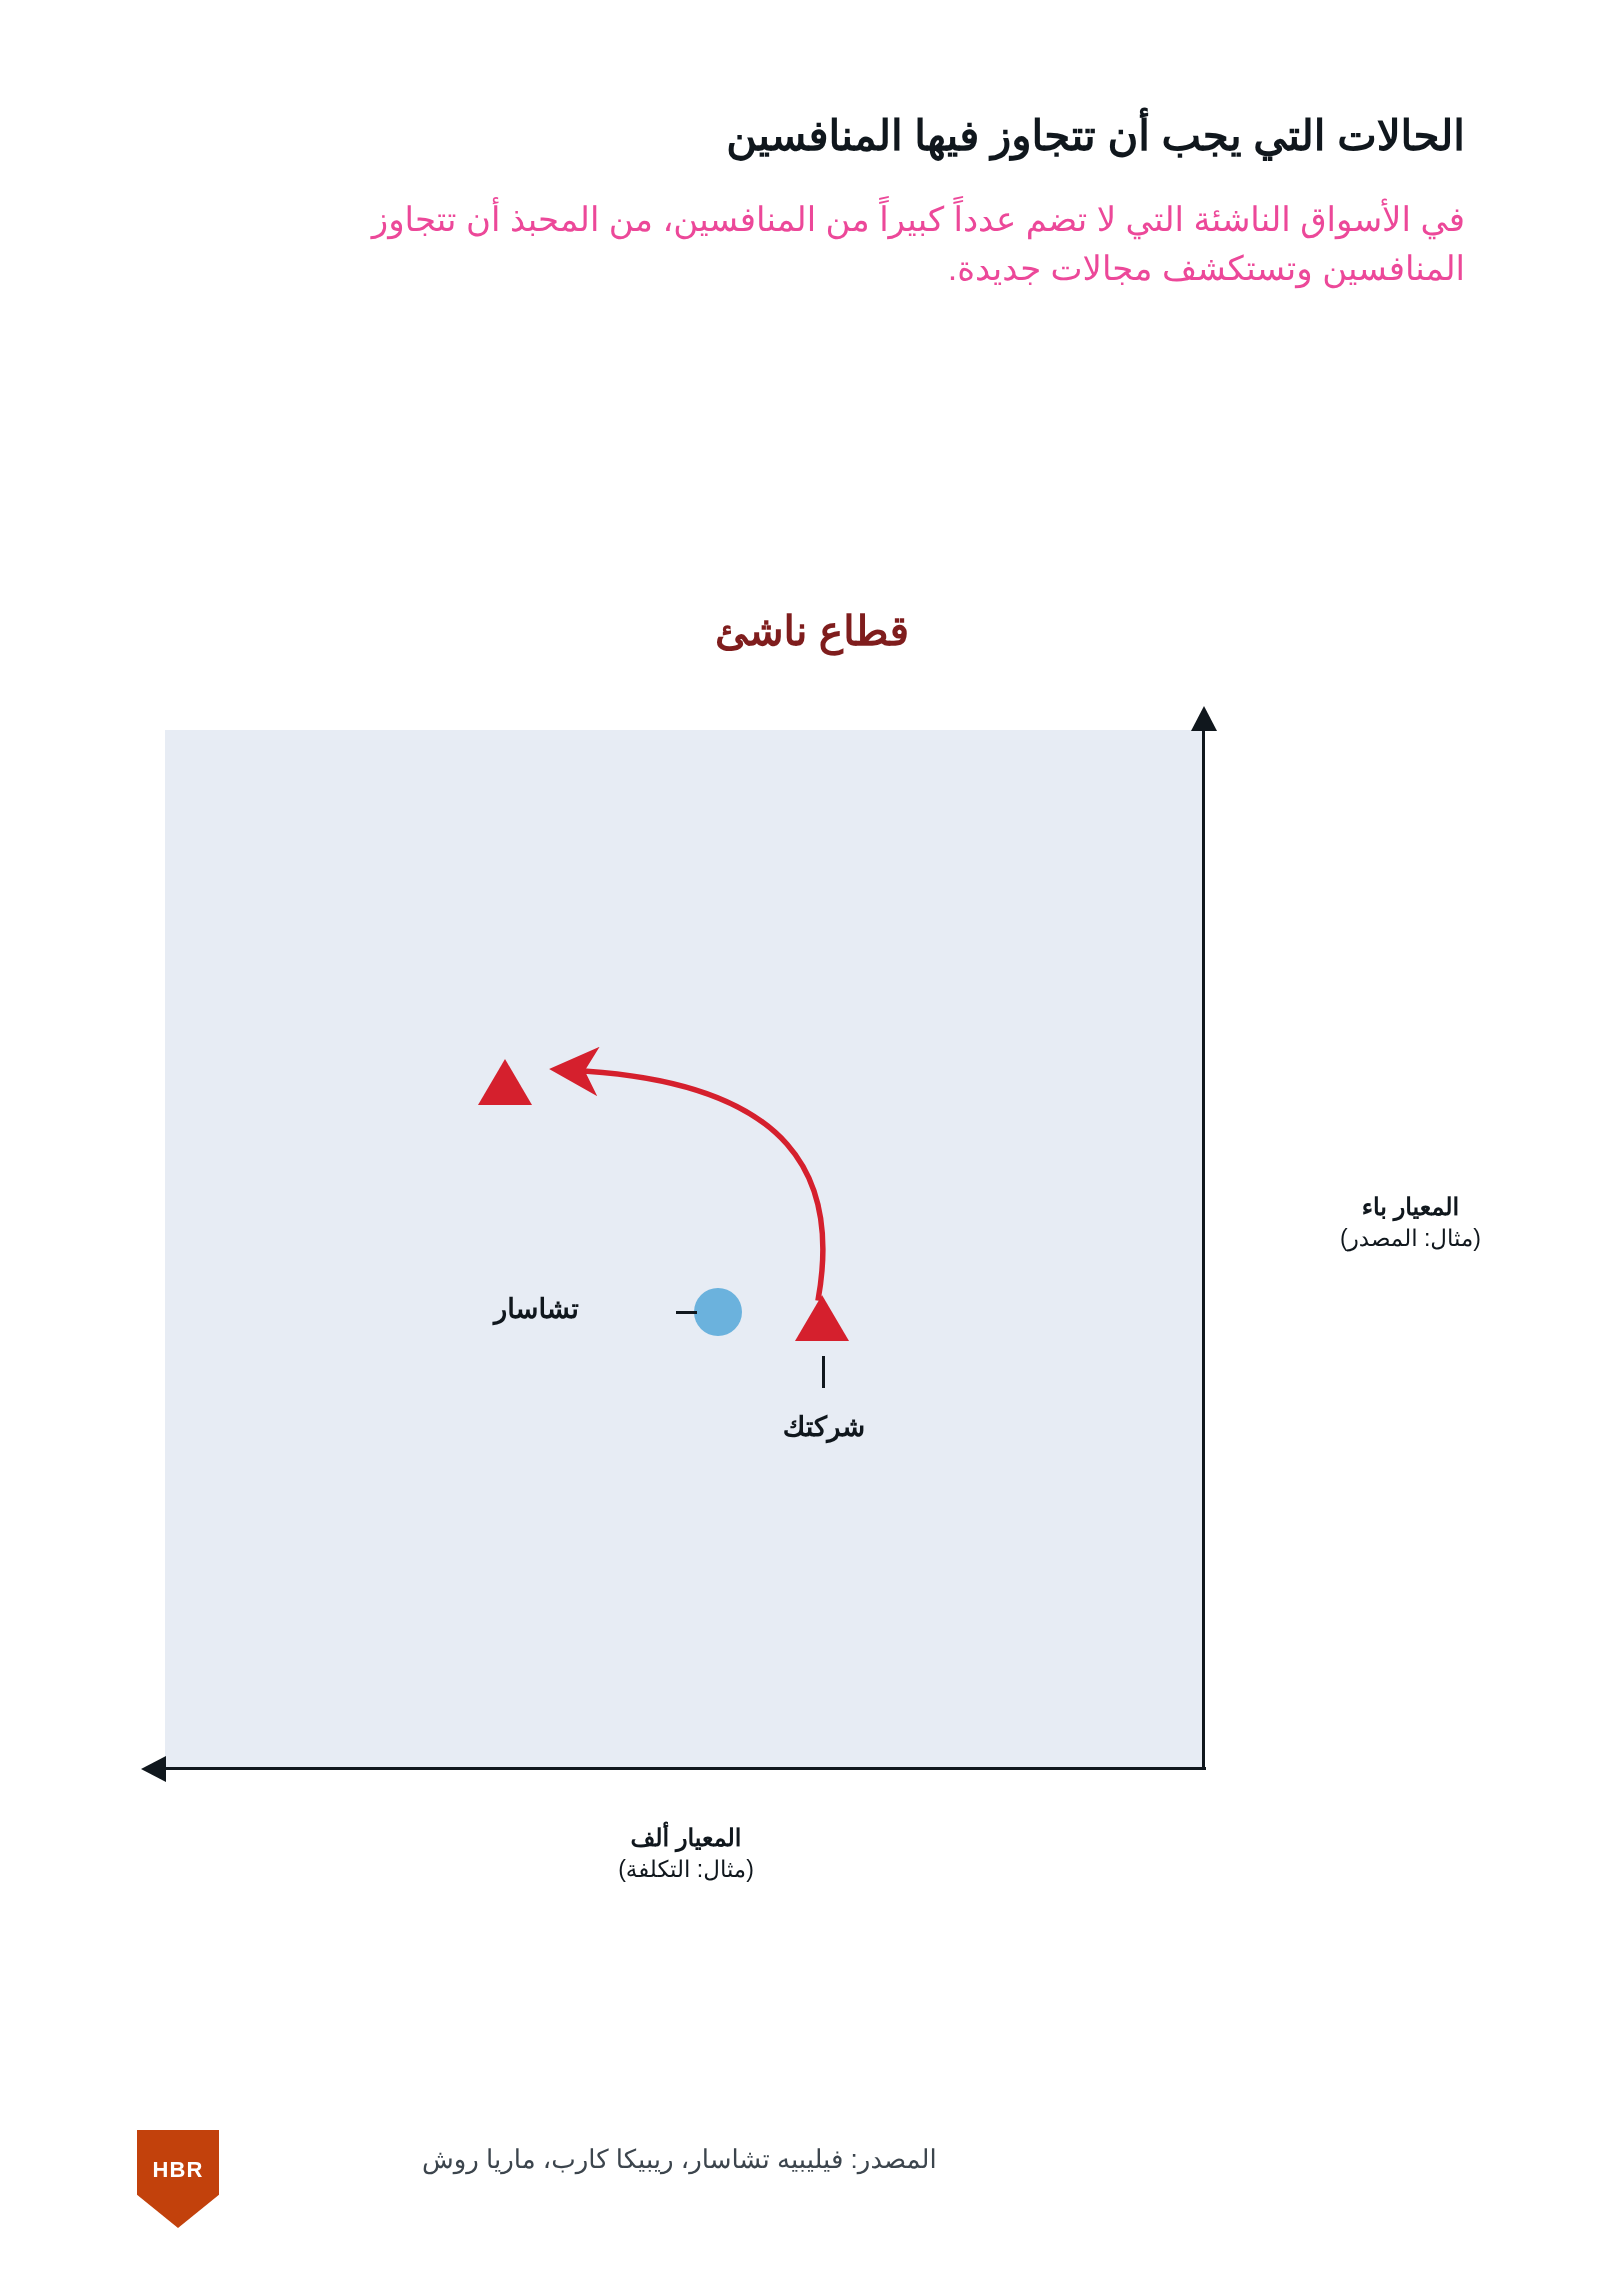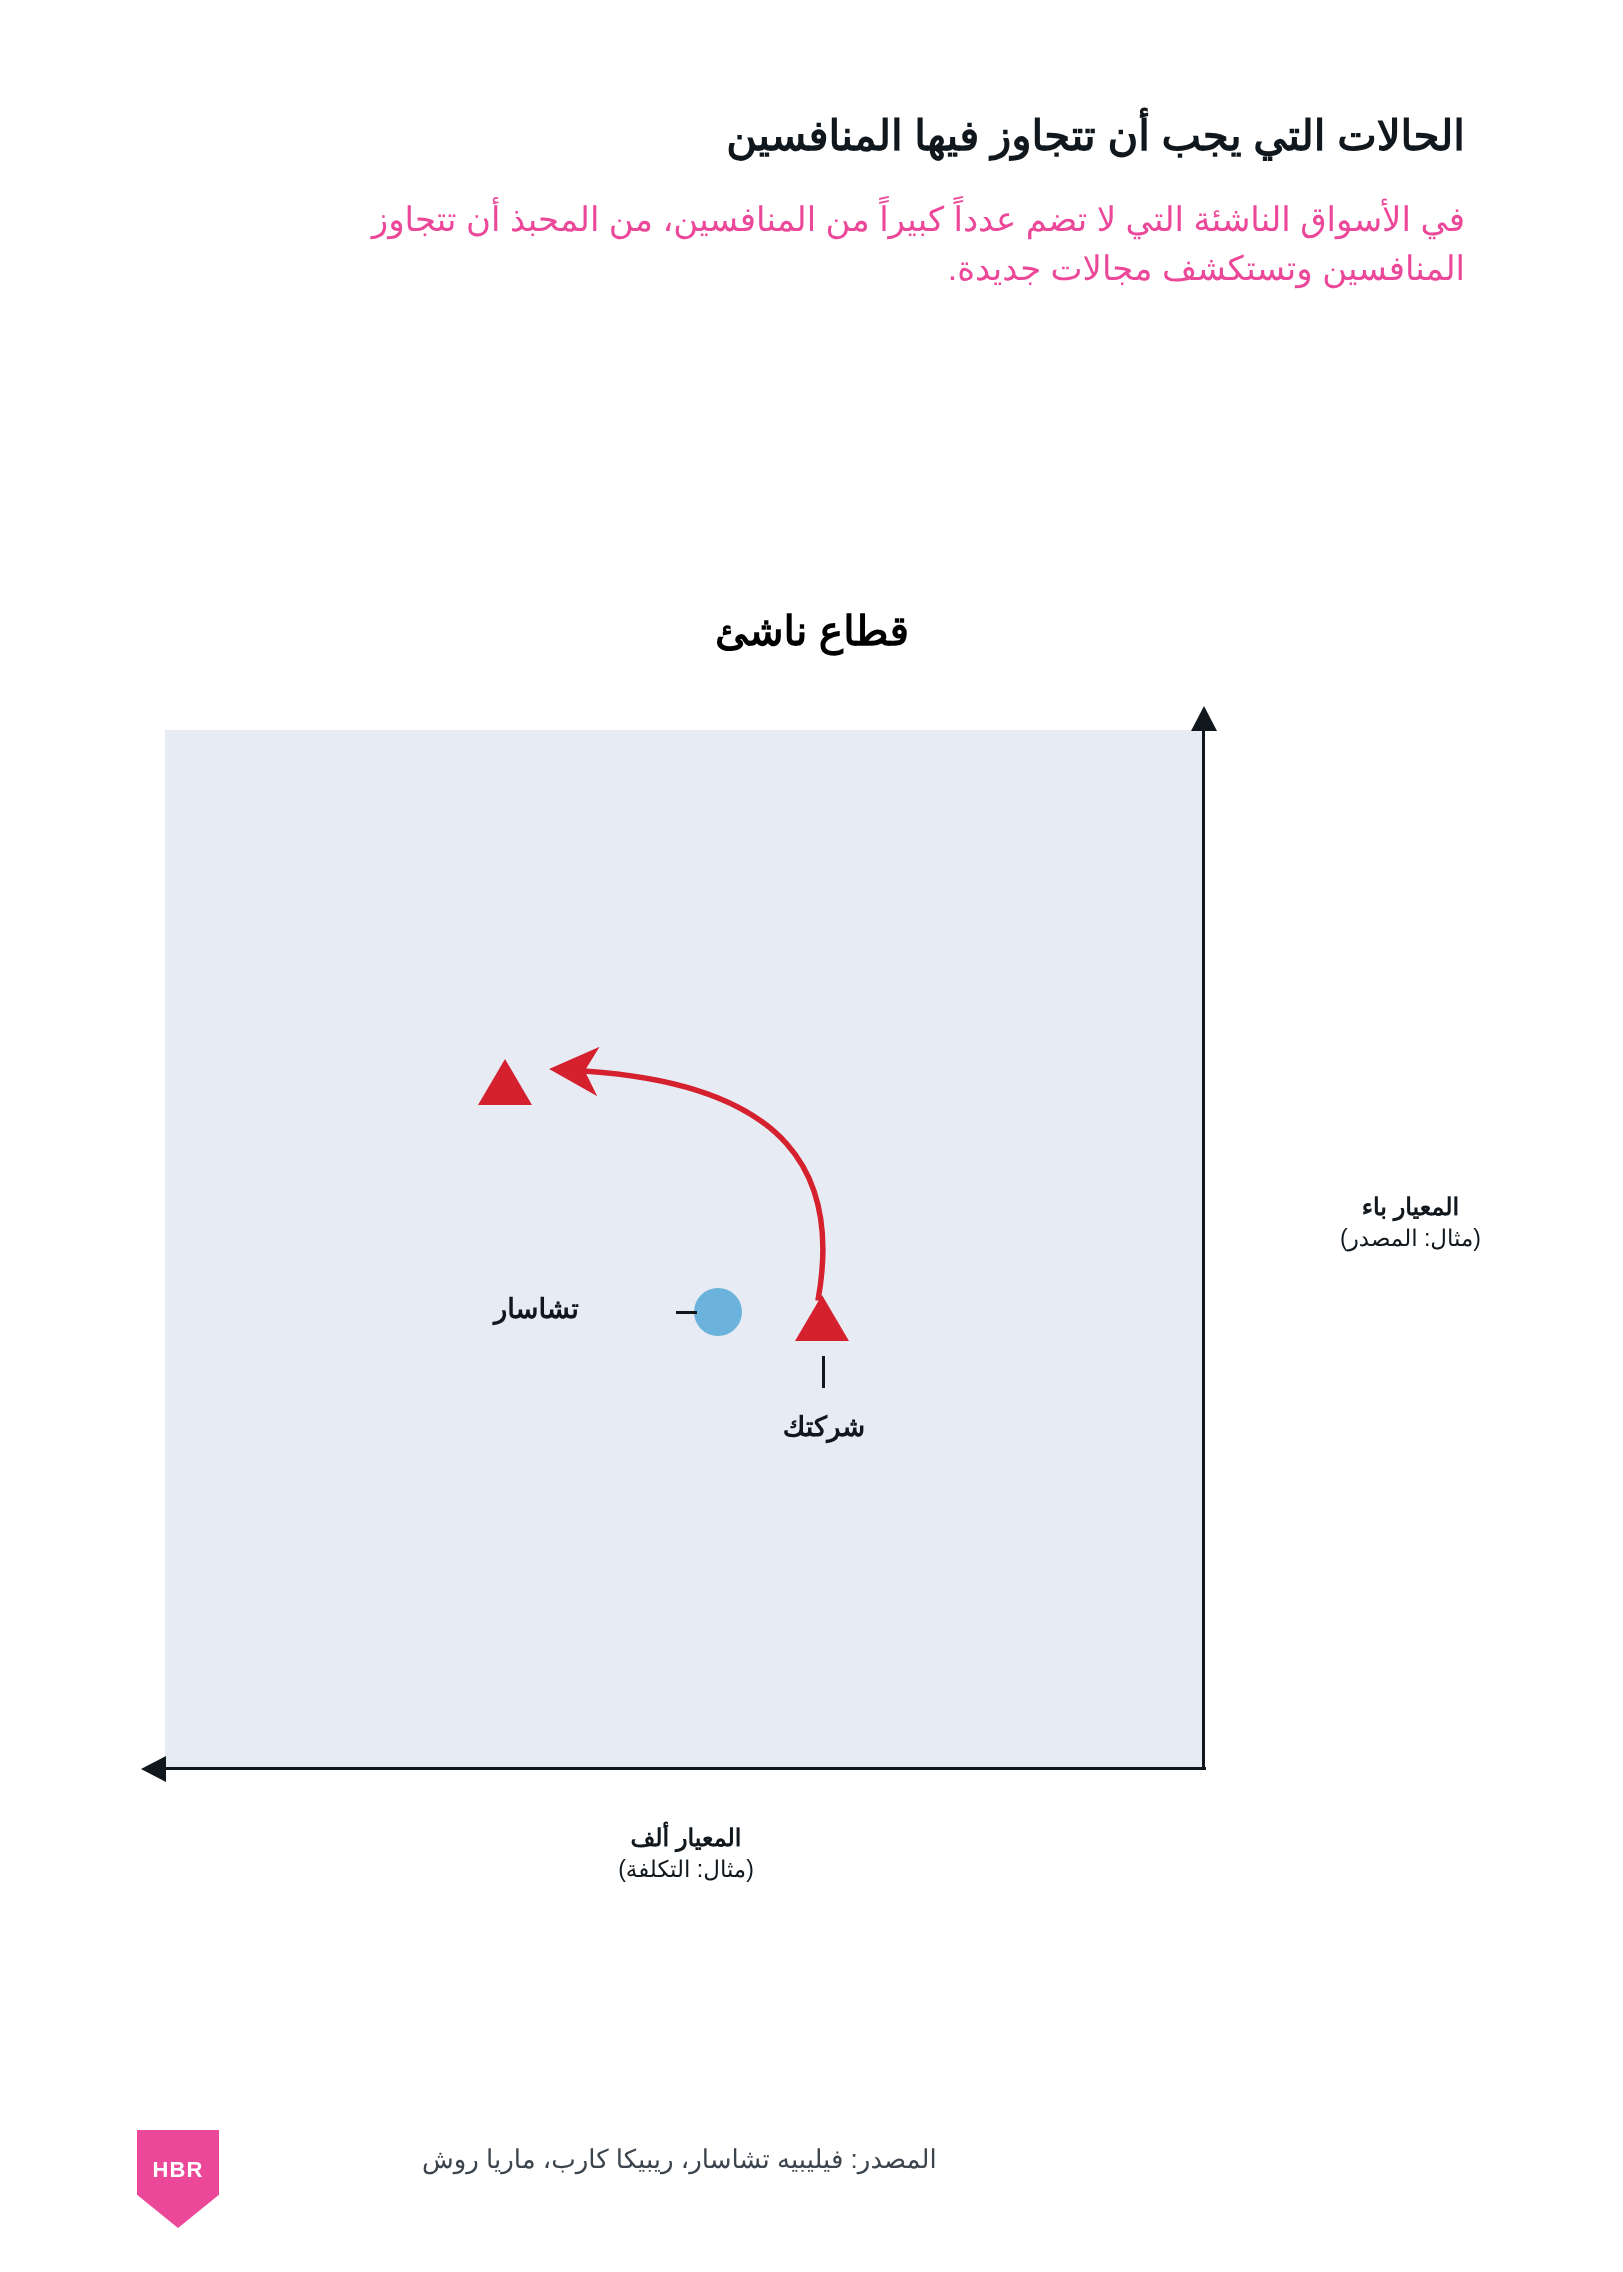--- a/index.html
+++ b/index.html
@@ -50,21 +50,21 @@
 
   
   .chart-title {
     position: absolute;
     top: 607px;
     left: 0;
     width: 1624px;
     text-align: center;
     font-size: 41px;
     font-weight: 700;
-    color: #000000;
+    color: #7f1d1d;
   }
 
   .plot-wrap {
     position: absolute;
     top: 730px;
     left: 165px;
     width: 1295px;
     height: 1065px;
   }
 
@@ -218,21 +218,21 @@
   .hbr-logo {
     position: absolute;
     left: 137px;
     top: 2130px;
     width: 82px;
     height: 98px;
   }
   .hbr-shield {
     width: 82px;
     height: 98px;
-    background: #ec4899;
+    background: #c2410c;
     clip-path: polygon(0 0, 100% 0, 100% 66%, 50% 100%, 0 66%);
     position: relative;
   }
   .hbr-text {
     position: absolute;
     left: 0;
     top: 27.4px;
     width: 82px;
     text-align: center;
     color: #ffffff;

